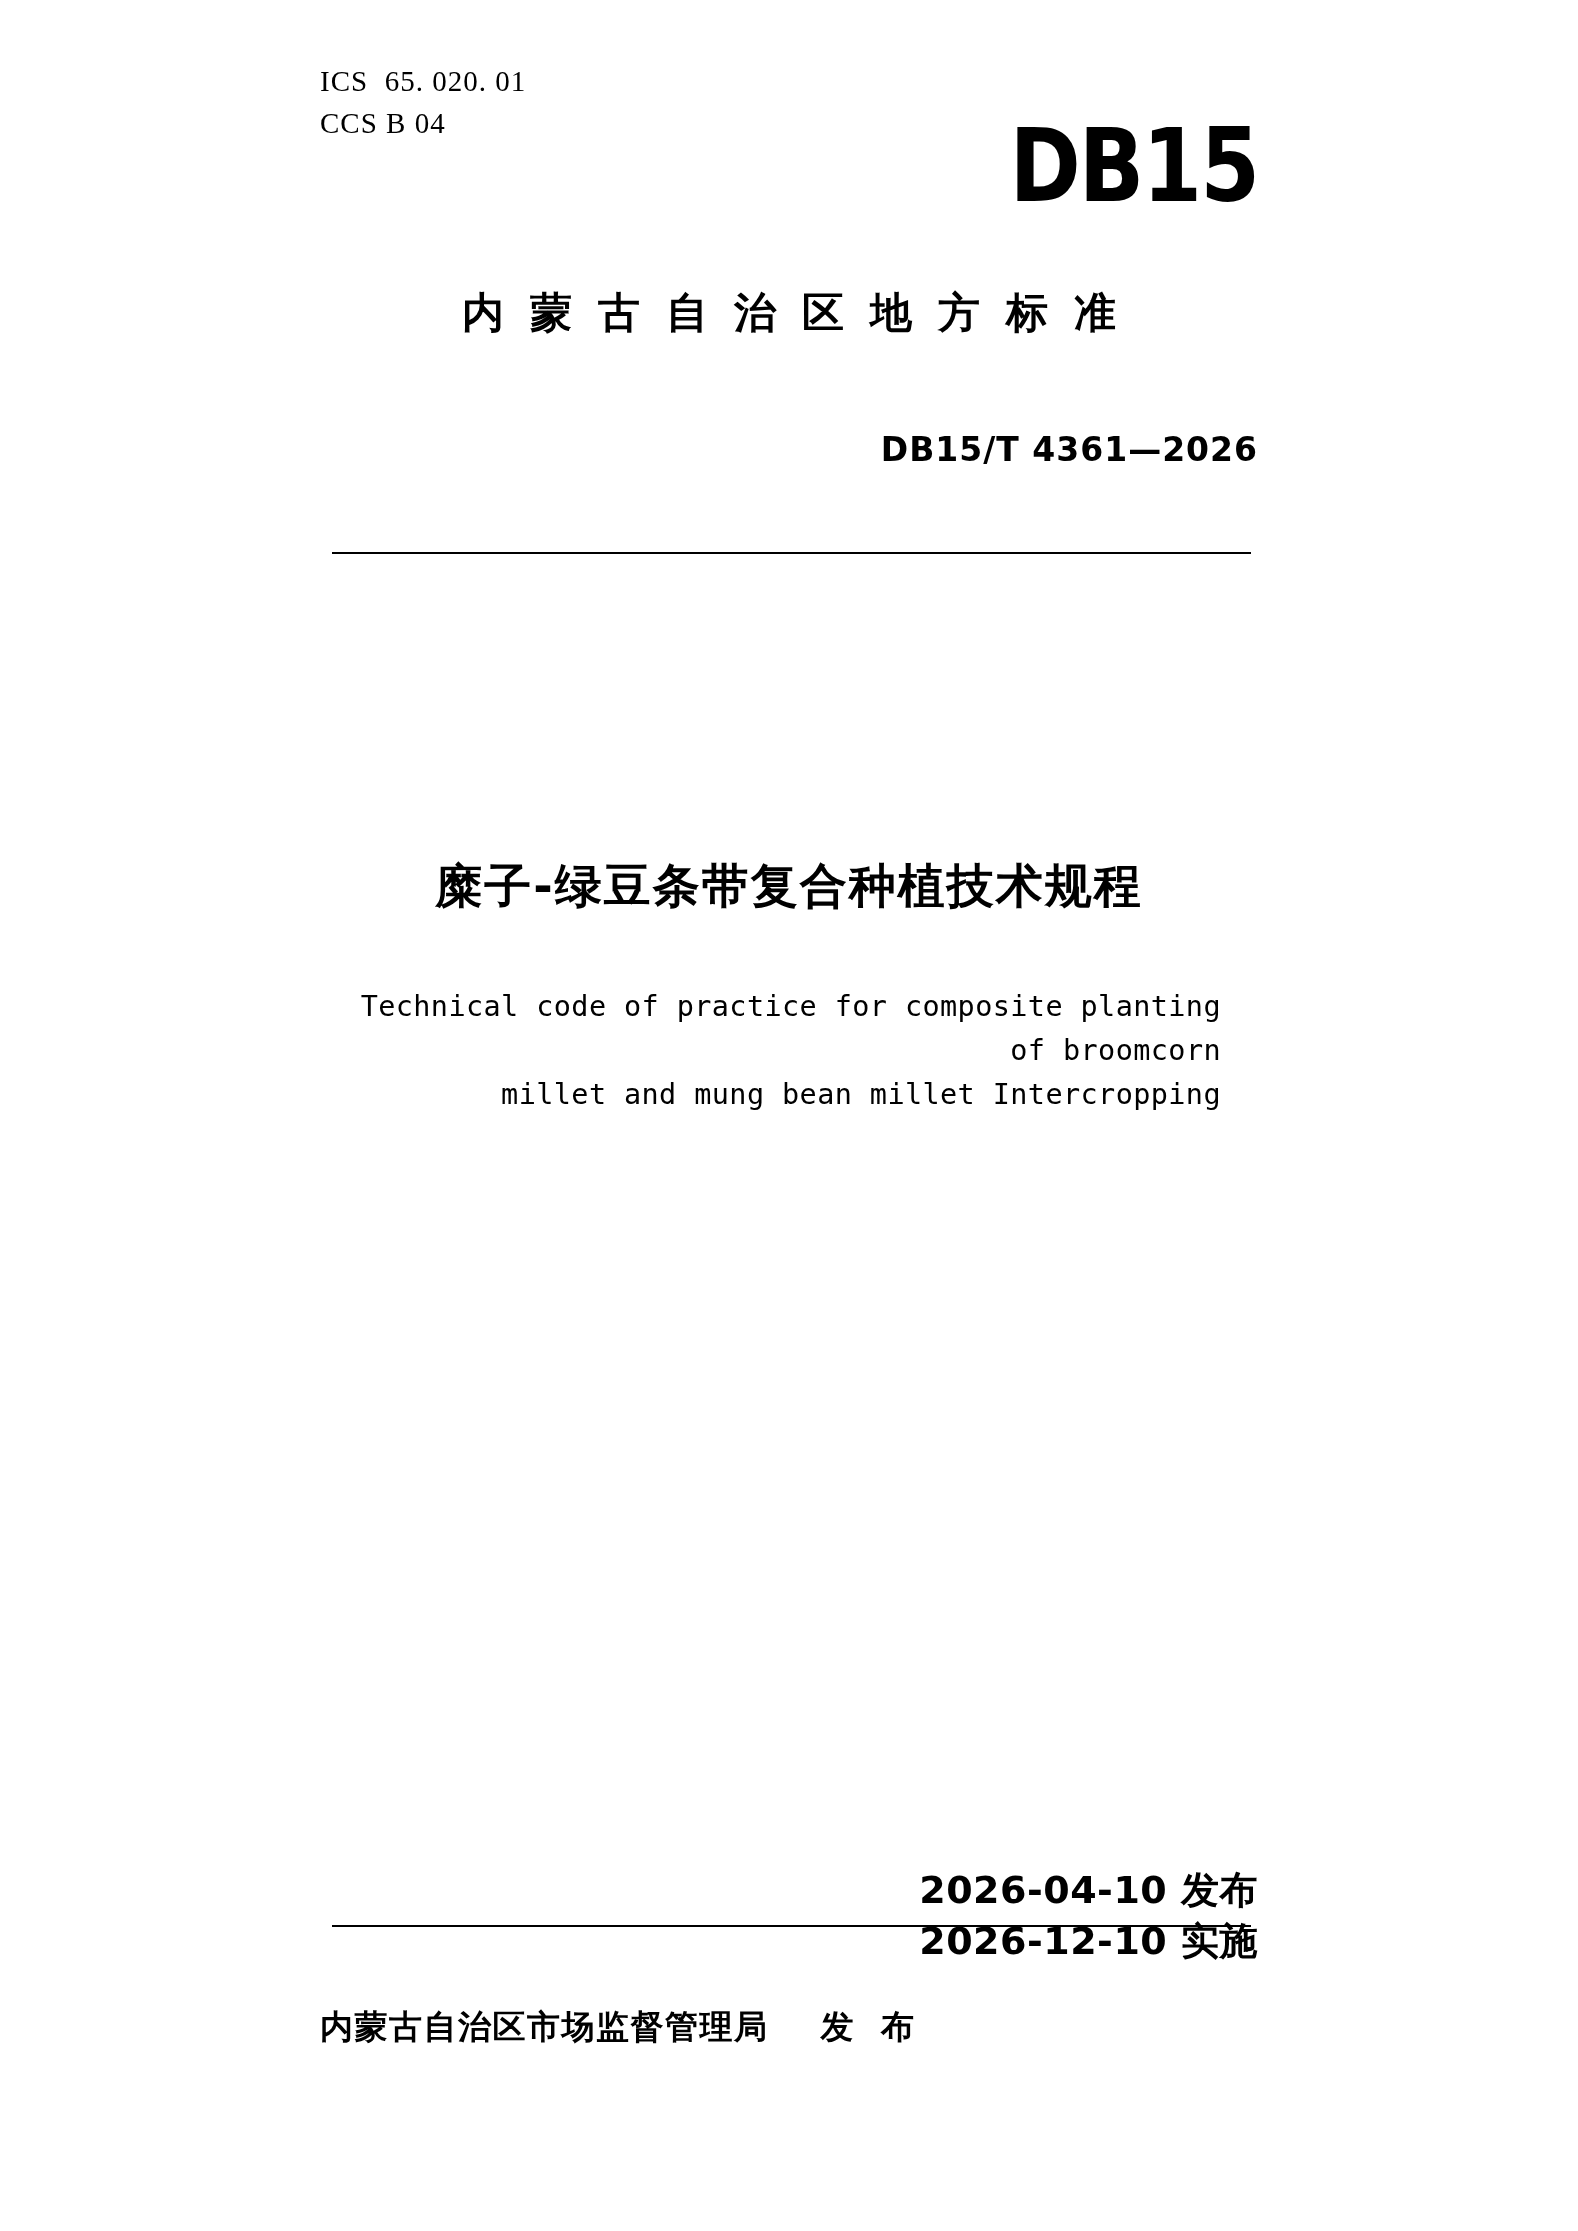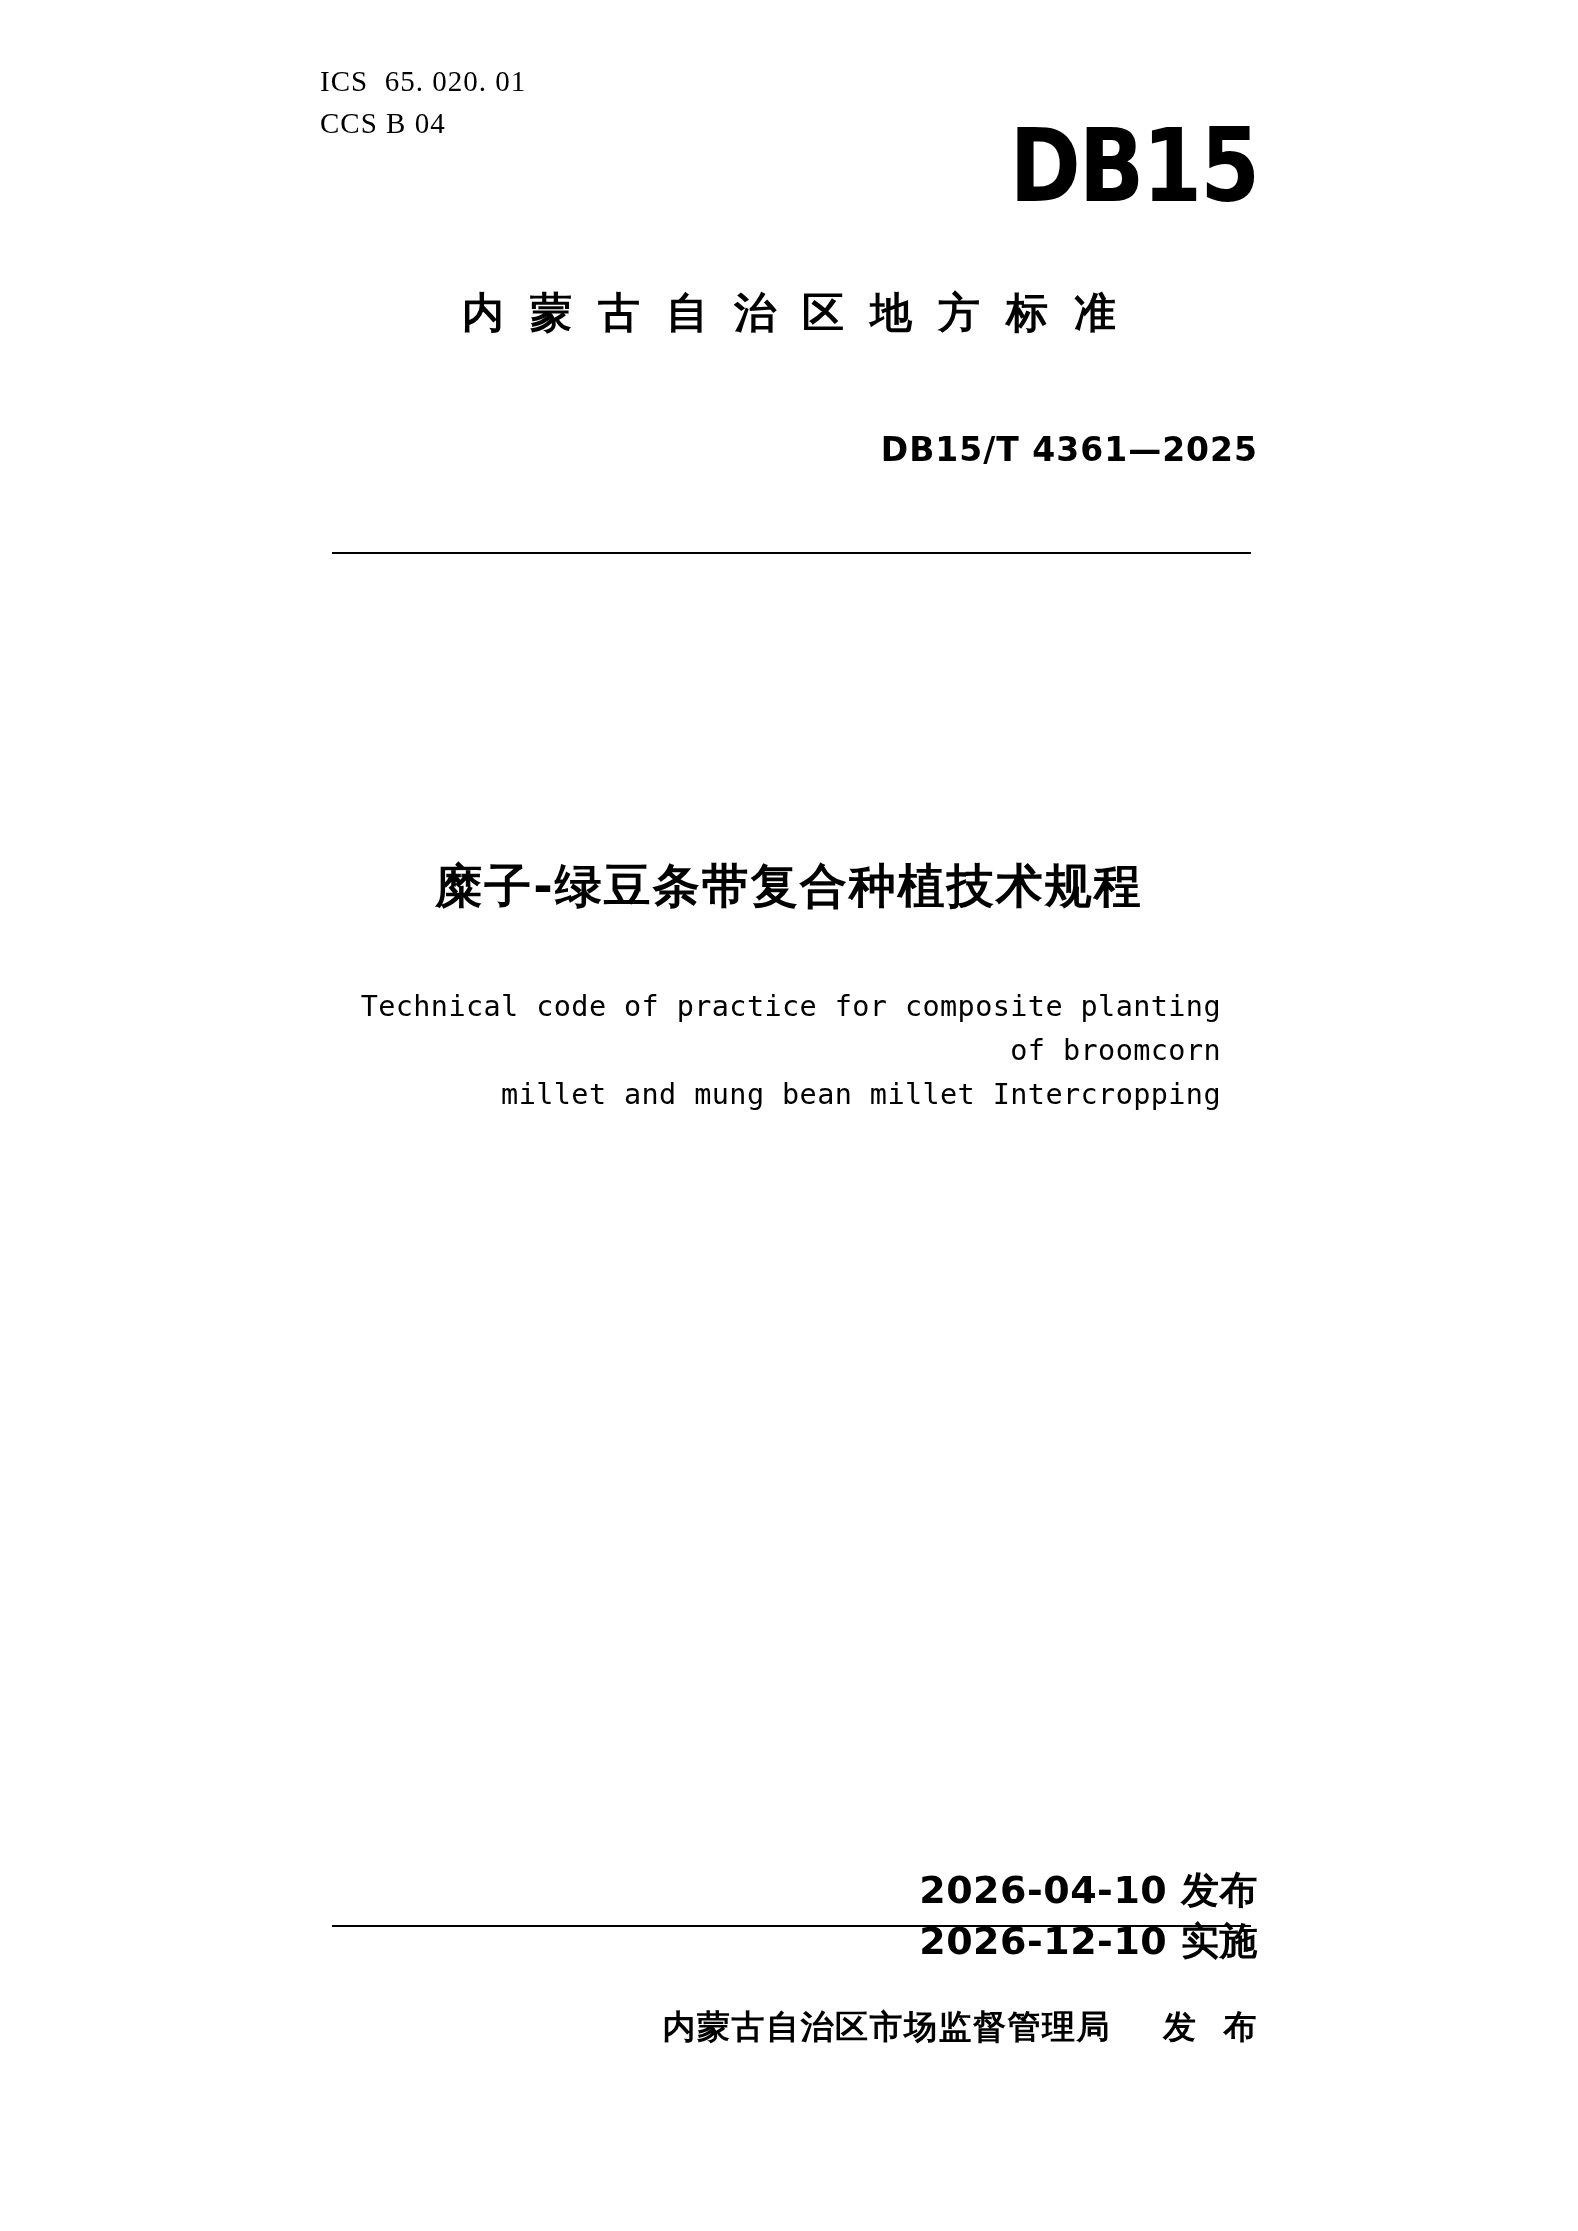--- a/index.html
+++ b/index.html
@@ -116,21 +116,21 @@
     right: 185px;
     top: 1925px;
     height: 2px;
     background: #000000;
   }
   .publisher {
     position: absolute;
     left: 178px;
     right: 178px;
     top: 2005px;
-    text-align: right;
+    text-align: left;
     font-family: "DejaVu Sans", sans-serif;
     font-weight: bold;
     font-size: 33px;
     letter-spacing: 1.5px;
     white-space: pre;
   }
 </style>
 </head>
 <body>
 
@@ -138,21 +138,21 @@
 
   <div class="ics-block">
     <div class="ics-line">ICS  65. 020. 01</div>
     <div class="ics-line">CCS B 04</div>
   </div>
 
   <div class="db-logo">DB15</div>
 
   <div class="big-title">内蒙古自治区地方标准</div>
 
-  <div class="std-number">DB15/T 4361—2025</div>
+  <div class="std-number">DB15/T 4361—2026</div>
 
   <div class="rule-top"></div>
 
   <div class="cn-title">糜子-绿豆条带复合种植技术规程</div>
 
   <div class="en-title">
     <div>Technical code of practice for composite planting of broomcorn</div>
     <div>millet and mung bean millet Intercropping</div>
   </div>
 

